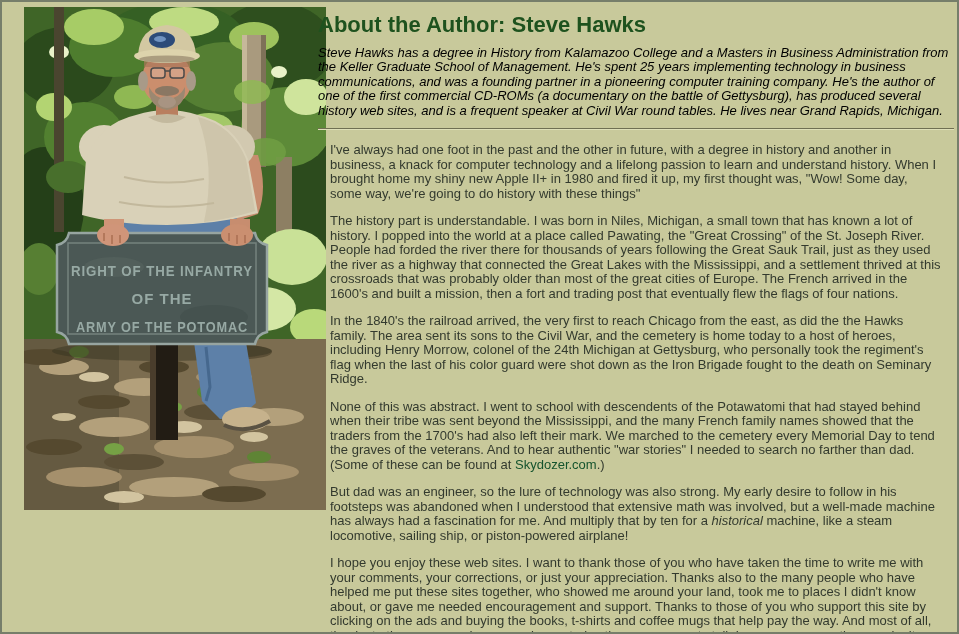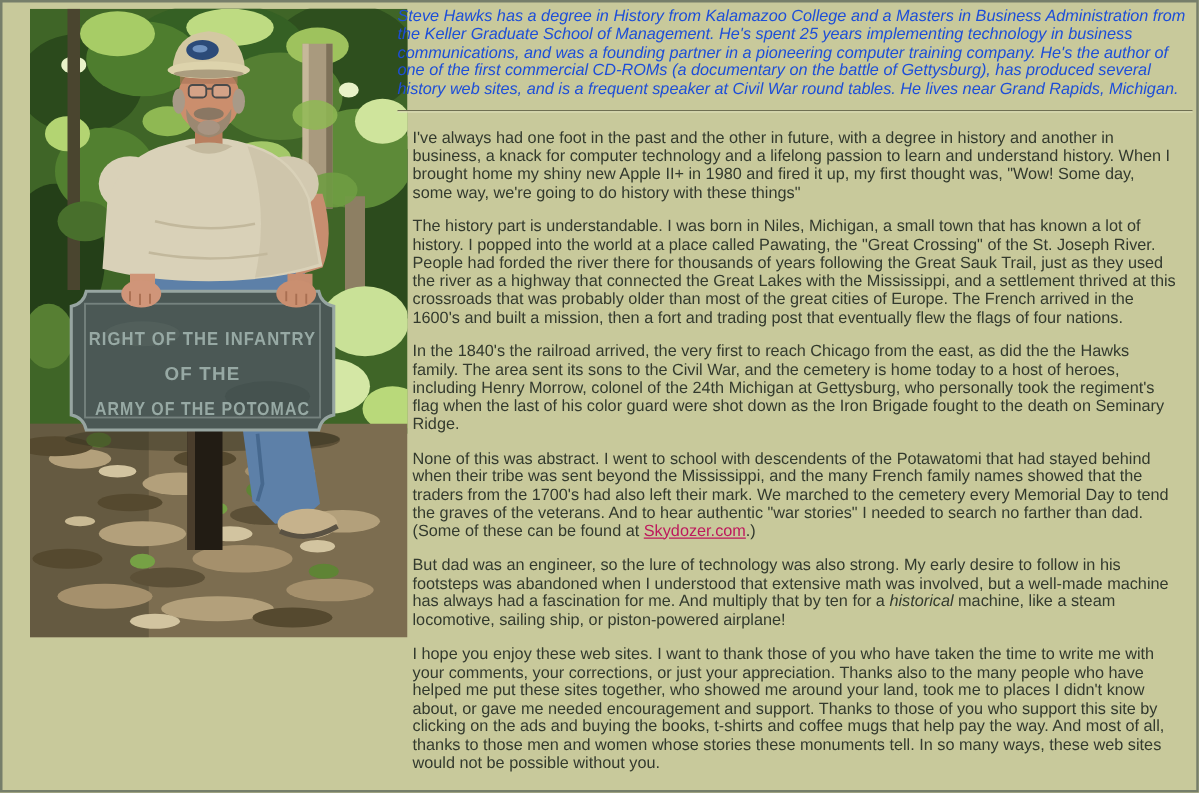--- a/index.html
+++ b/index.html
@@ -27,39 +27,38 @@
     font-size: 22px;
     font-weight: bold;
     color: #1e521e;
     margin: 6px 0 8px 0;
     letter-spacing: 0;
   }
   .intro {
     font-size: 13px;
     line-height: 14.4px;
     font-style: italic;
-    color: #1d4ed8;
+    color: #000000;
     margin: 0 0 8px 0;
   }
   hr.divider {
     border: none;
     border-top: 1px solid #6f6f52;
     border-bottom: 1px solid #dedfb8;
     height: 0;
     margin: 10px 0 2px 0;
   }
   p.body-text {
     font-size: 13px;
     line-height: 14.5px;
     color: #333a2e;
     margin: 13px 12px;
   }
   a.inline-link {
-    color: #be185d;
-    text-decoration: underline;
+    color: #14532d;
     cursor: pointer;
   }
   em.hist { }
 </style>
 </head>
 <body>
 
 <div class="photo-wrap">
   <svg width="302" height="503" viewBox="0 0 302 503" xmlns="http://www.w3.org/2000/svg">
 
@@ -206,20 +205,21 @@
       <rect x="206" y="212" width="20" height="14" fill="#c78d6f"></rect>
       <ellipse cx="89" cy="228" rx="16" ry="11" fill="#d09579"></ellipse>
       <ellipse cx="213" cy="228" rx="16" ry="11" fill="#ca8f70"></ellipse>
       <path d="M80,226 v8 M88,228 v9 M96,228 v8" stroke="#a96f52" stroke-width="1.5" fill="none"></path>
       <path d="M205,226 v8 M213,228 v9 M221,228 v8" stroke="#a96f52" stroke-width="1.5" fill="none"></path>
     </g>
   </svg>
 </div>
 
 <div class="content">
+  <h1 class="page-title">About the Author: Steve Hawks</h1>
 
   <p class="intro">Steve Hawks has a degree in History from Kalamazoo College and a Masters in Business Administration from the Keller Graduate School of Management. He's spent 25 years implementing technology in business communications, and was a founding partner in a pioneering computer training company. He's the author of one of the first commercial CD-ROMs (a documentary on the battle of Gettysburg), has produced several history web sites, and is a frequent speaker at Civil War round tables. He lives near Grand Rapids, Michigan.</p>
 
   <hr class="divider">
 
   <p class="body-text"><span>I've always had one foot in the past and the other in future, with a degree in history and another in business, a knack for computer technology and a lifelong passion to learn and understand history. When I brought home my shiny new Apple II+ in 1980 and fired it up, my first thought was, "Wow! Some day, some way, we're going to do history with these things"</span></p>
 
   <p class="body-text"><span>The history part is understandable. I was born in Niles, Michigan, a small town that has known a lot of history. I popped into the world at a place called Pawating, the "Great Crossing" of the St. Joseph River. People had forded the river there for thousands of years following the Great Sauk Trail, just as they used the river as a highway that connected the Great Lakes with the Mississippi, and a settlement thrived at this crossroads that was probably older than most of the great cities of Europe. The French arrived in the 1600's and built a mission, then a fort and trading post that eventually flew the flags of four nations.</span></p>
 
   <p class="body-text"><span>In the 1840's the railroad arrived, the very first to reach Chicago from the east, as did the the Hawks family. The area sent its sons to the Civil War, and the cemetery is home today to a host of heroes, including Henry Morrow, colonel of the 24th Michigan at Gettysburg, who personally took the regiment's flag when the last of his color guard were shot down as the Iron Brigade fought to the death on Seminary Ridge.</span></p>

